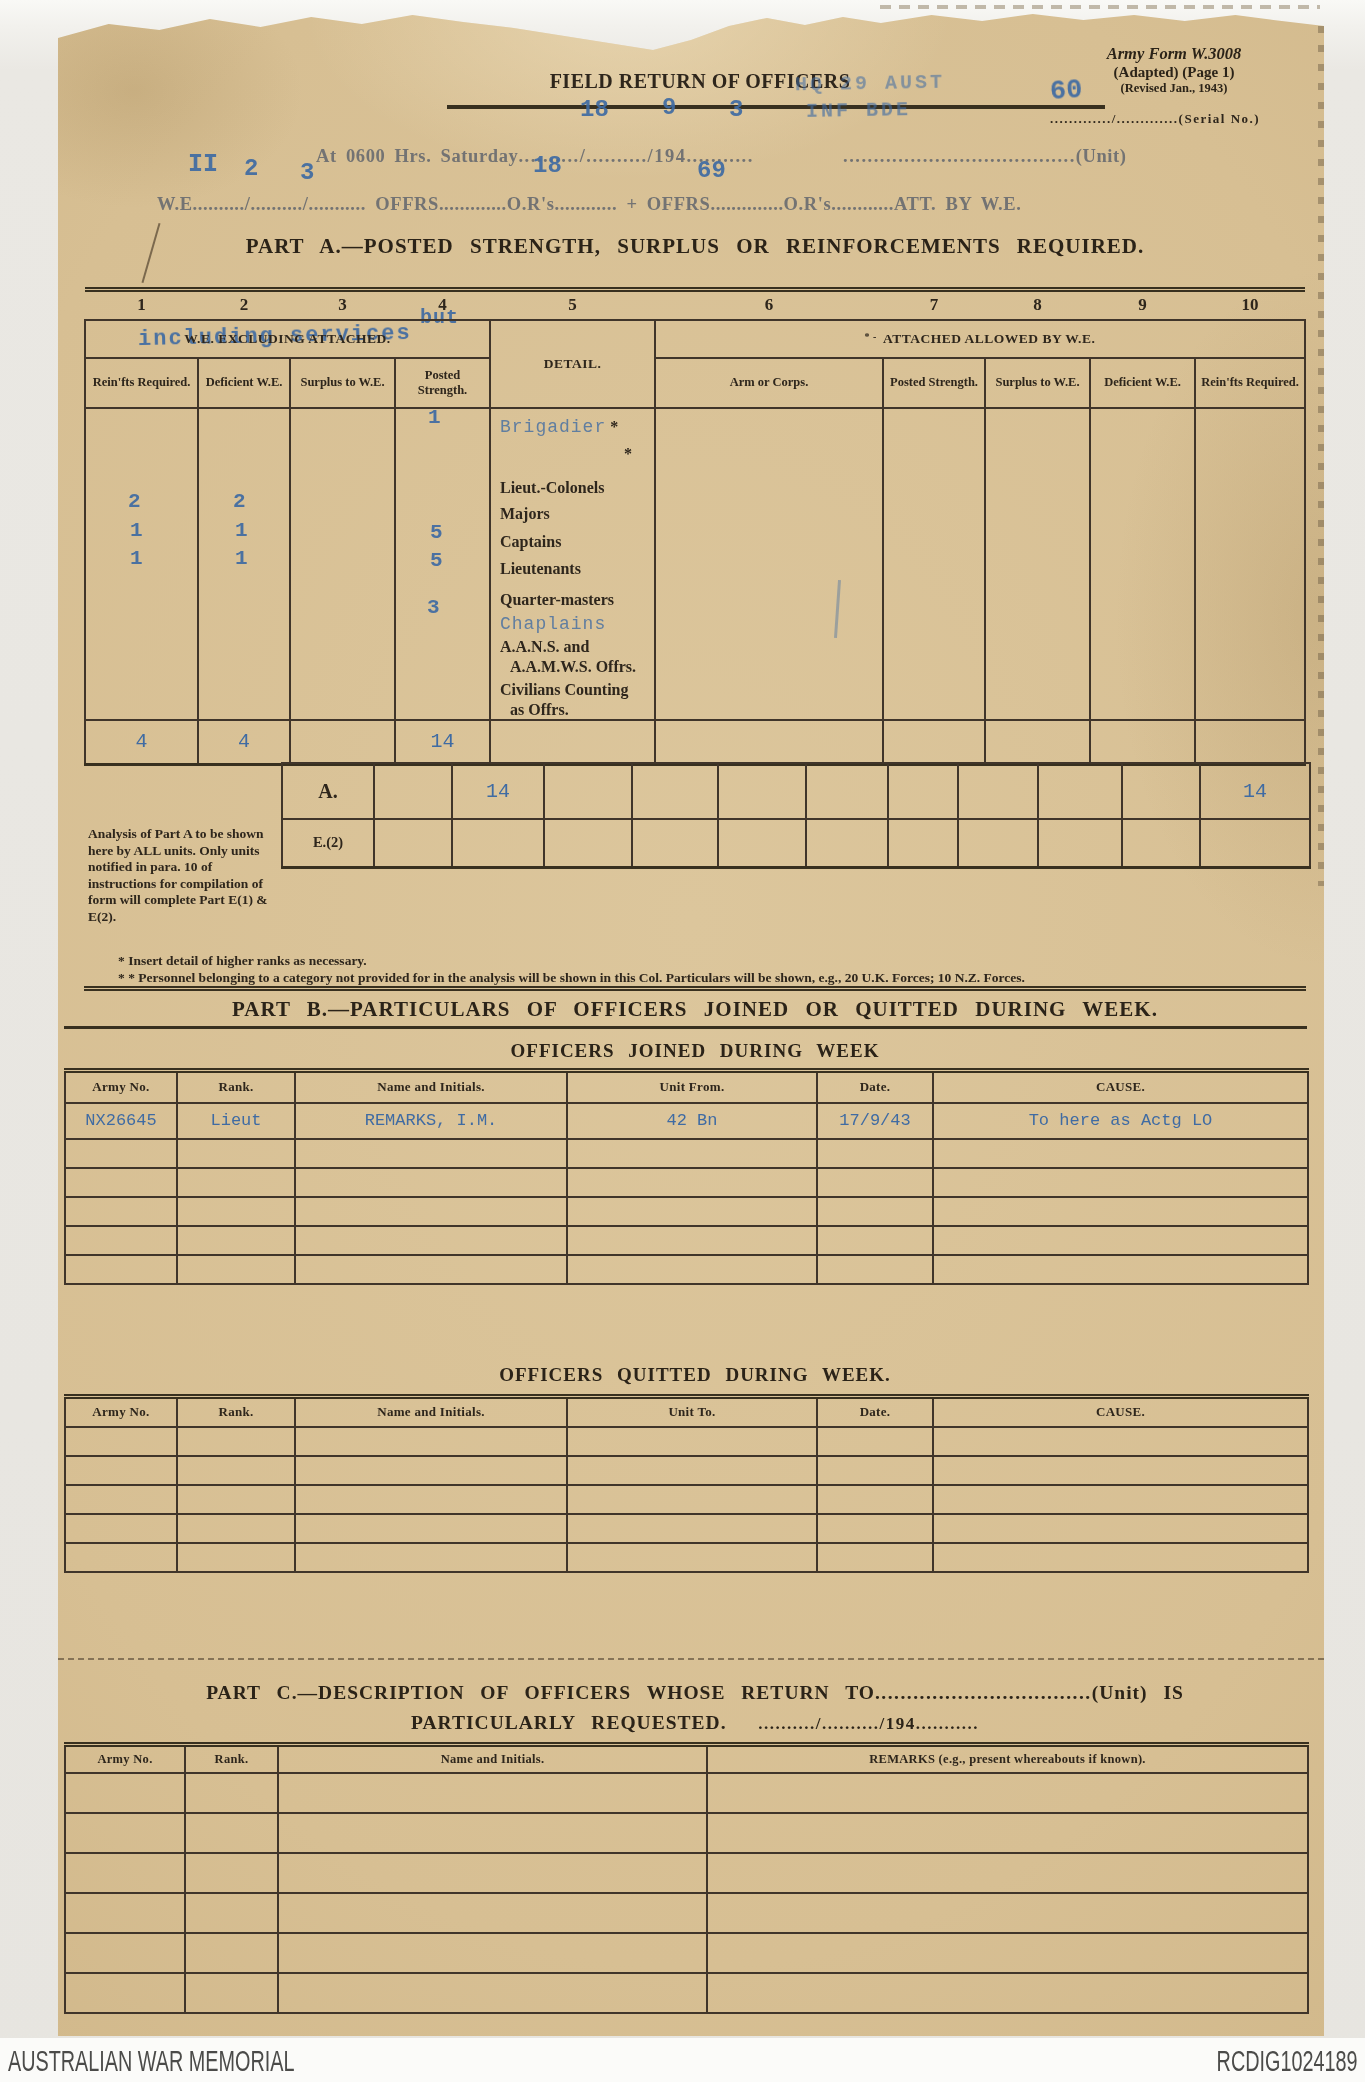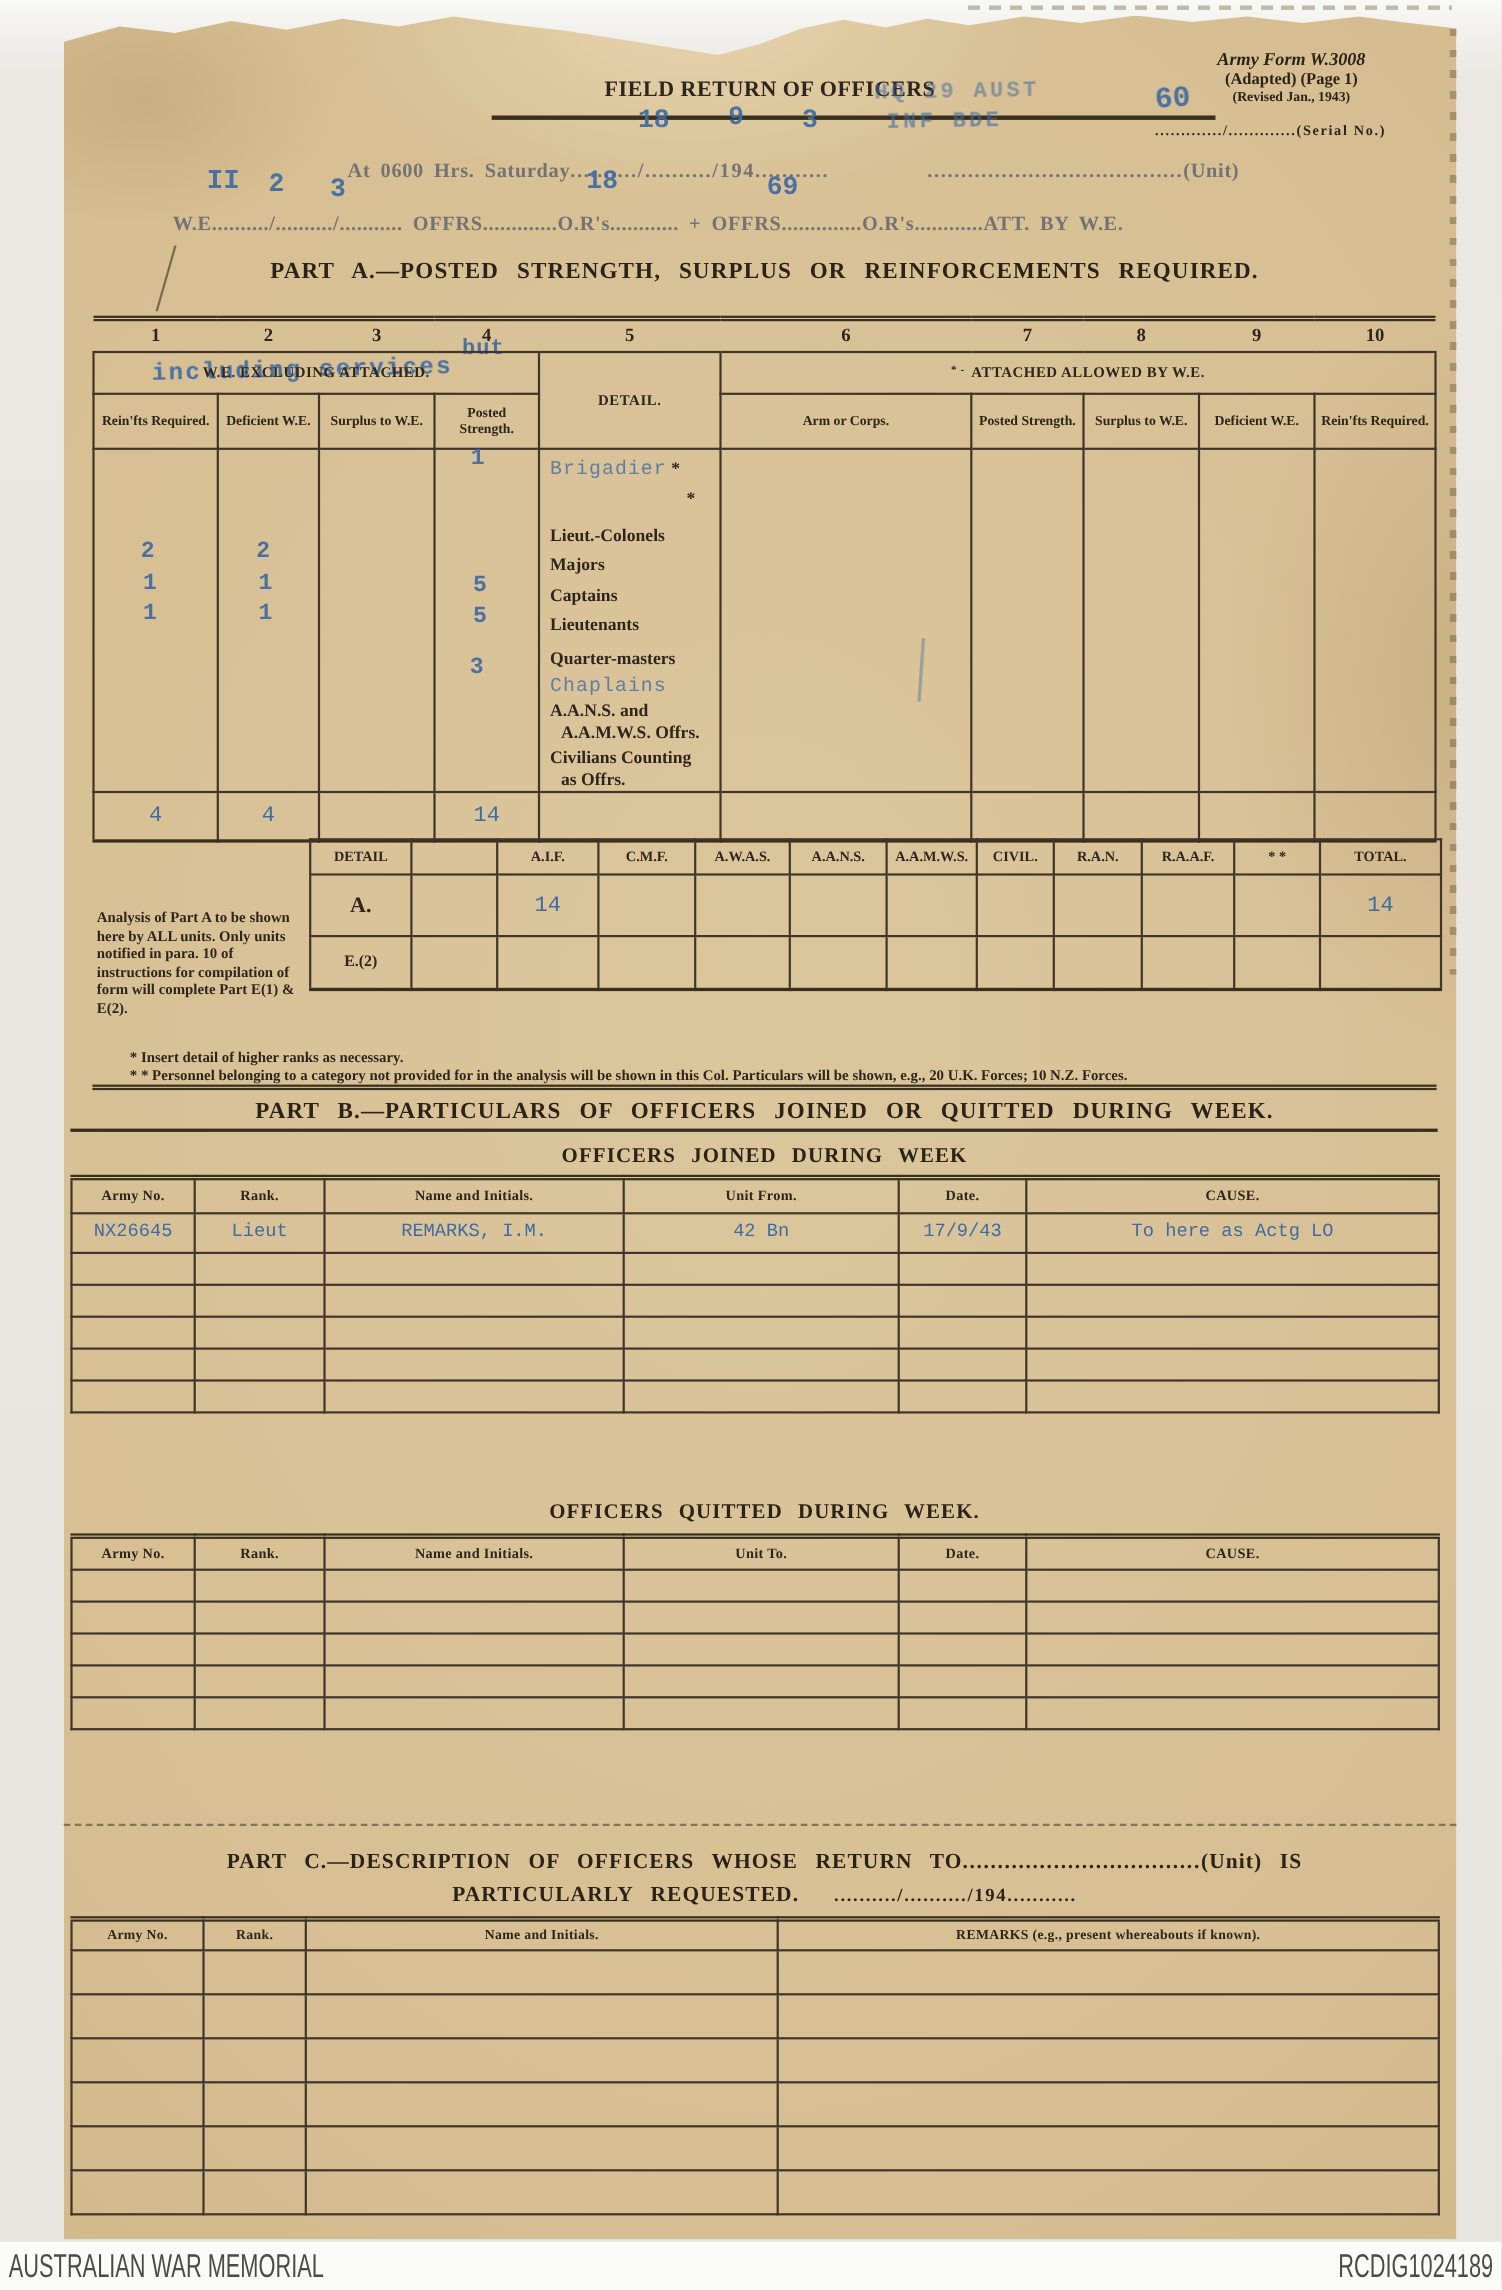--- a/index.html
+++ b/index.html
@@ -233,34 +233,20 @@
       <col style="width:86px">
       <col style="width:88px">
     <col style="width:82px">
       <col style="width:70px">
       <col style="width:80px">
       <col style="width:84px">
       <col style="width:78px">
       <col style="width:110px">
   </colgroup>
   <tbody>
-  <tr class="h">
-    <td>DETAIL</td>
-    <td></td>
-    <td>A.I.F.</td>
-    <td>C.M.F.</td>
-    <td>A.W.A.S.</td>
-    <td>A.A.N.S.</td>
-    <td>A.A.M.W.S.</td>
-    <td>CIVIL.</td>
-    <td>R.A.N.</td>
-    <td>R.A.A.F.</td>
-    <td>* *</td>
-    <td>TOTAL.</td>
-  </tr>
   <tr class="ra">
     <td class="lab">A.</td>
     <td></td>
     <td class="blue">14</td>
     <td></td>
         <td></td>
     <td></td>
         <td></td>
     <td></td>
         <td></td>

